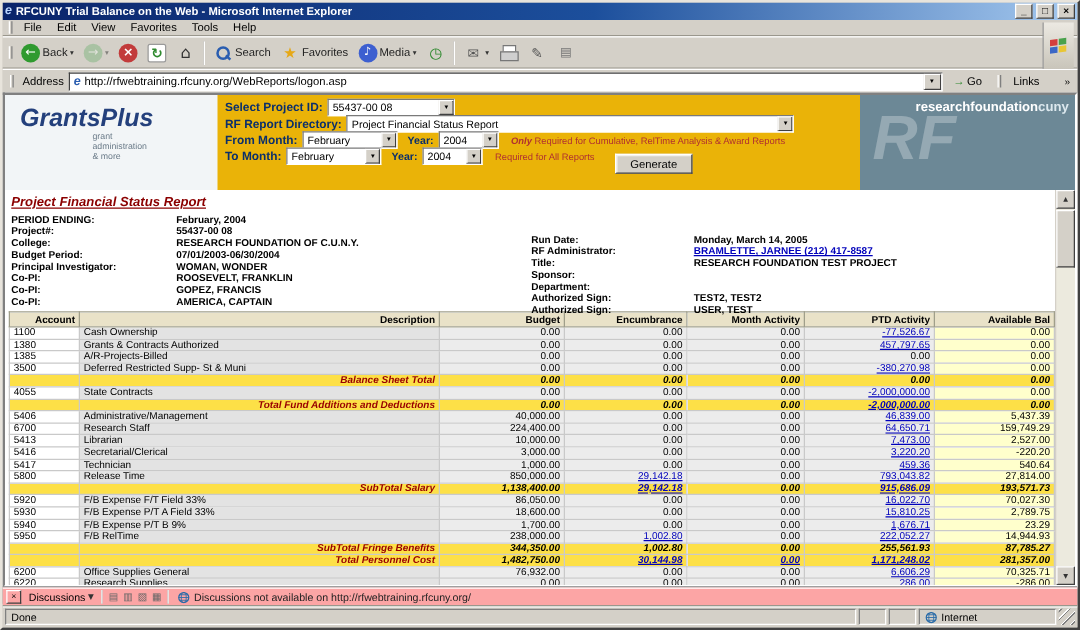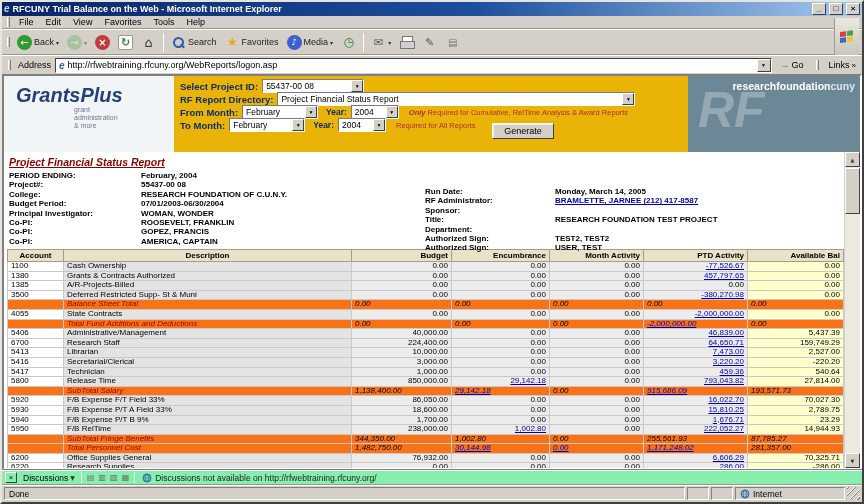--- a/index.html
+++ b/index.html
@@ -65,21 +65,21 @@
   .addressbar { flex:none; height:19px; display:flex; align-items:center; gap:4px; padding:0 3px;
     border-top:1px solid #fff; font-size:9px; background:#d4d0c8; }
   .addr-input { flex:1; height:15px; background:#fff; border:1px solid; border-color:#404040 #fff #fff #404040;
     display:flex; align-items:center; gap:3px; padding-left:3px; overflow:hidden; }
   .e-icon { color:#2a5db0; font-weight:bold; font-style:italic; font-size:10px; }
   .addr-text { flex:1; white-space:nowrap; overflow:hidden; }
   .addr-drop { width:14px; height:13px; background:#d4d0c8; border:1px solid; border-color:#fff #404040 #404040 #fff;
     font-size:5px; display:flex; align-items:center; justify-content:center; }
   .go-btn { display:flex; align-items:center; gap:2px; padding:0 5px; height:16px; }
   .go-arrow { color:#2f8a2f; font-weight:bold; }
-  .links { display:flex; align-items:center; gap:2px; padding:0 3px; }
+  .links { display:flex; align-items:center; gap:20px; padding:0 3px; }
   .links-chev { font-size:8px; }
 
   
   .viewport { flex:1; min-height:0; border:2px solid; border-color:#808080 #fff #fff #808080;
     background:#fff; display:flex; flex-direction:column; overflow:hidden; }
 
   
   .app-header { flex:none; position:relative; height:76px; background:#eab308; overflow:hidden; }
   .gp-logo { position:absolute; left:0; top:0; width:170px; height:76px; background:#f2f5f7; padding:8px 0 0 12px; }
   .gp-main { font-size:20px; line-height:22px; font-weight:bold; font-style:italic; color:#24407c; }
@@ -118,42 +118,42 @@
   .info-left .ilabel { flex:none; width:132px; }
   .info-right .ilabel { flex:none; width:130px; }
   .rlink { color:#0000bb; text-decoration:underline; }
 
   
   table.report { table-layout:fixed; width:836px; border-collapse:collapse; margin-top:1px; }
   col.c0{width:56px} col.c1{width:288px} col.c2{width:100px} col.c3{width:98px}
   col.c4{width:94px} col.c5{width:104px} col.c6{width:96px}
   table.report th { background:#e9e2c8; border:1px solid #a09f8a; font-size:8px; height:12px;
     padding:0 3px; text-align:right; white-space:nowrap; overflow:hidden; font-weight:bold; }
-  table.report th:nth-child(1), table.report th:nth-child(2) { text-align:center; }
+  table.report th:nth-child(1), table.report th:nth-child(2) { text-align:right; }
   table.report td { border:1px solid #c9c9c9; font-size:8px; line-height:8.6px; height:8.6px;
     padding:0 3px; white-space:nowrap; overflow:hidden; }
   tr.data td.acct { background:#fff; }
   tr.data td.desc { background:#e3e3e3; }
   tr.data td.num  { background:#ececec; text-align:right; }
   tr.data td.avail { background:#ffffcc; }
-  tr.total td { background:#f97316; font-weight:normal; font-style:italic; }
+  tr.total td { background:#fde047; font-weight:bold; font-style:italic; text-align:right; }
   tr.total td.desc { color:#990000; }
   .tlink { color:#0000bb; text-decoration:underline; }
 
   
   .vscroll { flex:none; width:16px; background:#eceade; border-left:1px solid #d4d0c8;
     display:flex; flex-direction:column; }
   .sbtn { flex:none; height:15px; background:#d4d0c8; border:1px solid; border-color:#fff #404040 #404040 #fff;
     font-size:5px; display:flex; align-items:center; justify-content:center; color:#333;
     font-family:"DejaVu Sans",sans-serif; }
   .sthumb { flex:none; height:46px; background:#d4d0c8; border:1px solid; border-color:#fff #404040 #404040 #fff; margin-top:1px; }
   .sspace { flex:1; }
 
   
-  .discussbar { flex:none; height:14px; background:#86efac; border-top:1px solid #fff;
+  .discussbar { flex:none; height:14px; background:#fca5a5; border-top:1px solid #fff;
     box-shadow:0 -1px 0 #808080; display:flex; align-items:center; gap:3px; font-size:8.5px; padding:0 3px; }
   .d-close { width:12px; height:11px; border:1px solid; border-color:#fff #404040 #404040 #fff;
     font-size:7px; line-height:9px; text-align:center; }
   .d-btn { display:flex; align-items:center; gap:2px; padding:0 3px; }
   .d-sep { width:1px; height:11px; background:#808080; border-right:1px solid #fff; }
   .d-ico { font-size:8px; color:#666; font-family:"DejaVu Sans",sans-serif; padding:0 2px; }
   .d-msg { display:flex; align-items:center; gap:3px; margin-left:4px; color:#222; white-space:nowrap; overflow:hidden; }
 
   
   .statusbar { flex:none; height:18px; background:#d4d0c8; display:flex; align-items:center;
@@ -377,26 +377,26 @@
           <div class="info-right">
               <div class="info-row">
                 <span class="ilabel">Run Date:</span>
                 <span class="ivalue">Monday, March 14, 2005</span>
               </div>
               <div class="info-row">
                 <span class="ilabel">RF Administrator:</span>
                 <span class="ivalue rlink">BRAMLETTE, JARNEE  (212) 417-8587</span>
               </div>
               <div class="info-row">
+                <span class="ilabel">Title:</span>
+                <span class="ivalue">RESEARCH FOUNDATION TEST PROJECT</span>
+              </div>
+              <div class="info-row">
                 <span class="ilabel">Sponsor:</span>
                 <span class="ivalue"></span>
-              </div>
-              <div class="info-row">
-                <span class="ilabel">Title:</span>
-                <span class="ivalue">RESEARCH FOUNDATION TEST PROJECT</span>
               </div>
               <div class="info-row">
                 <span class="ilabel">Department:</span>
                 <span class="ivalue"></span>
               </div>
               <div class="info-row">
                 <span class="ilabel">Authorized Sign:</span>
                 <span class="ivalue">TEST2, TEST2</span>
               </div>
               <div class="info-row">

